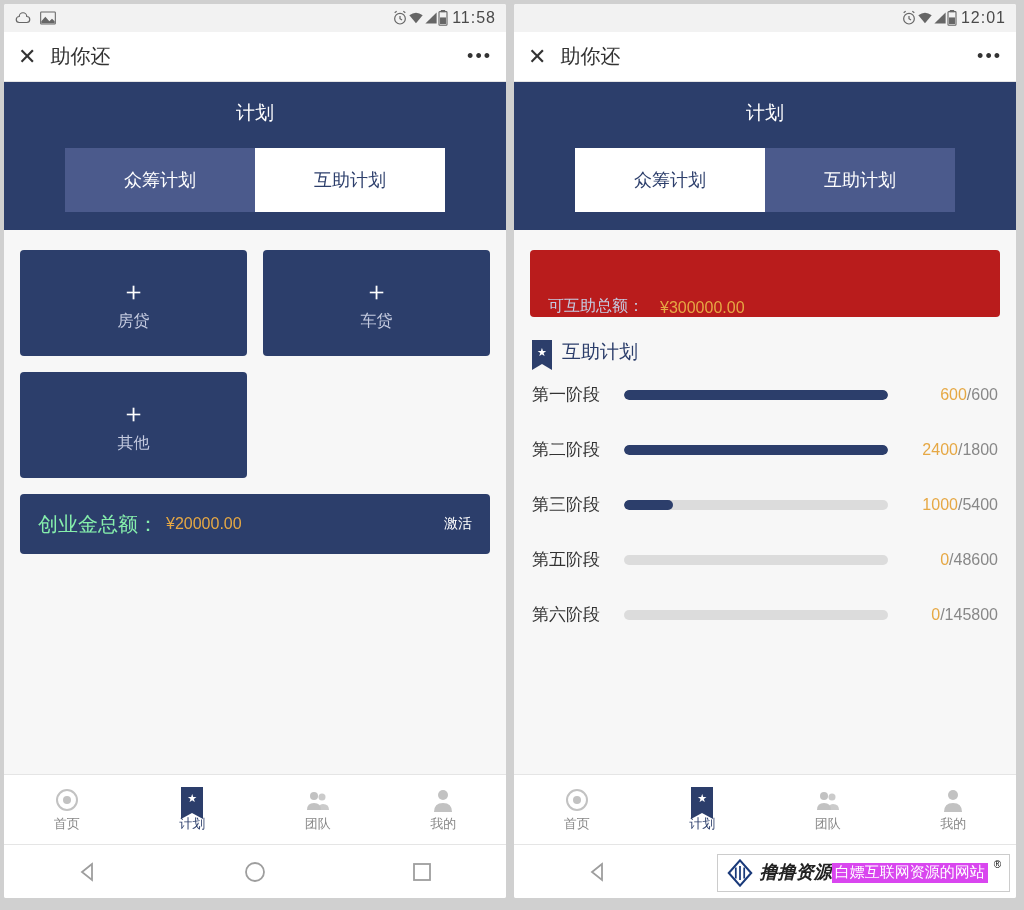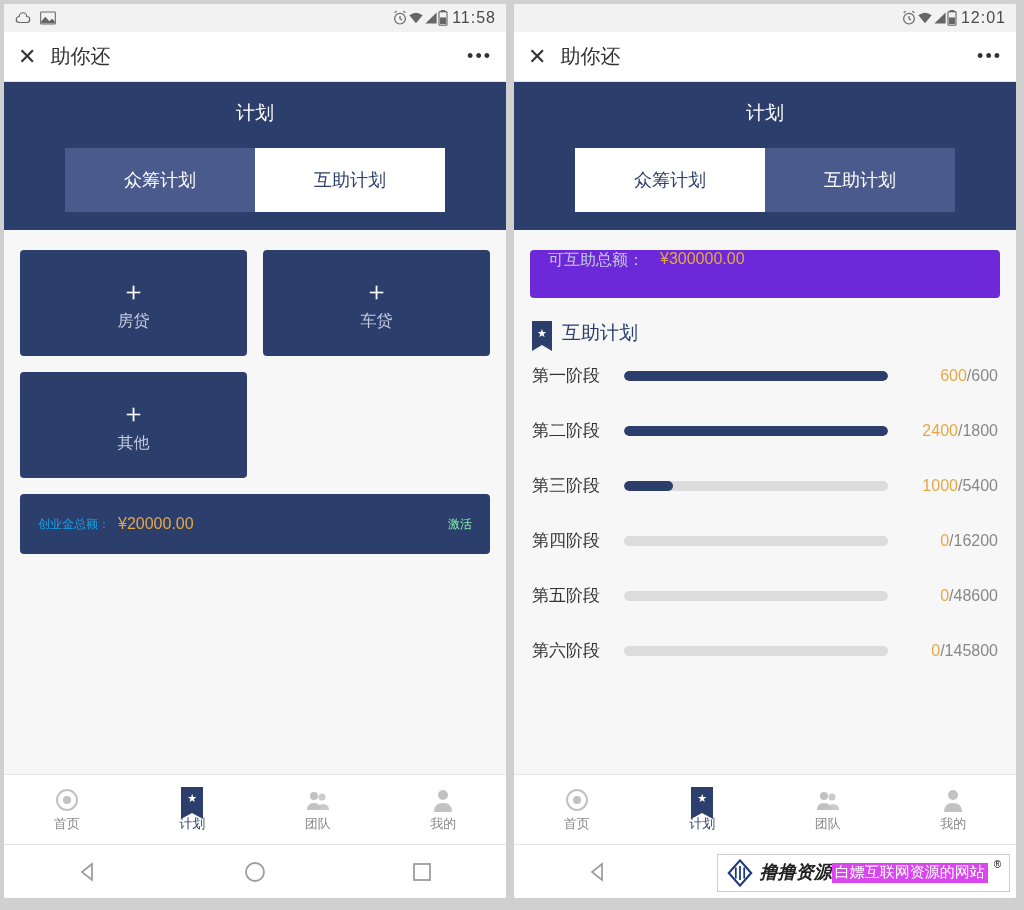--- a/index.html
+++ b/index.html
@@ -19,23 +19,23 @@
 .tab-btn { flex: 1; display: flex; align-items: center; justify-content: center; font-size: 18px; cursor: pointer; }
 .tab-btn.inactive { background: #4b5a8c; color: #fff; }
 .tab-btn.active { background: #ffffff; color: #2c3e6b; }
 .content { flex: 1; padding: 20px 16px 0; background: #f7f7f7; overflow: hidden; }
 .card-grid { display: flex; flex-wrap: wrap; gap: 16px; }
 .card { background: #2c3e6b; border-radius: 4px; width: calc(50% - 8px); height: 106px; display: flex; flex-direction: column; align-items: center; justify-content: center; color: #fff; }
 .card .big { font-size: 20px; margin-bottom: 6px; }
 .card .plus { font-size: 26px; margin-bottom: 2px; font-weight: 300; }
 .card .small { font-size: 16px; color: #c5cbe0; }
 .summary-row { background: #2c3e6b; border-radius: 4px; height: 60px; display: flex; align-items: center; padding: 0 18px; margin-top: 16px; color: #fff; }
-.summary-label { font-size: 12px; color: #0ea5e9; font-family: Liberation Mono, monospace; }
+.summary-label { font-size: 20px; color: #86efac; font-family: Liberation Mono, monospace; }
 .summary-value { color: #e6a844; font-size: 16px; margin-left: 8px; }
-.summary-action { margin-left: auto; color: #86efac; font-size: 12px; text-align: center; }
+.summary-action { margin-left: auto; color: #ffffff; font-size: 14px; text-align: center; }
 .section-header { display: flex; align-items: center; margin: 22px 2px 18px; }
 .section-header .icon { width: 20px; height: 24px; background: #2c3e6b; position: relative; margin-right: 10px; display: flex; align-items: center; justify-content: center; }
 .section-header .icon::after { content: ""; position: absolute; bottom: -6px; left: 0; border-left: 10px solid #2c3e6b; border-right: 10px solid #2c3e6b; border-bottom: 6px solid transparent; }
 .section-header .icon-star { color: #fff; font-size: 11px; position: relative; z-index: 1; }
 .section-title { font-size: 19px; color: #2c3e6b; }
 .stage-row { display: flex; align-items: center; margin-bottom: 32px; padding: 0 2px; }
 .stage-label { font-size: 17px; color: #333; width: 78px; }
 .stage-bar { flex: 1; height: 10px; background: #dcdcdc; border-radius: 5px; overflow: hidden; margin: 0 14px; }
 .stage-fill { height: 100%; background: #2c3e6b; border-radius: 5px; }
 .stage-value { font-size: 16px; color: #888; min-width: 96px; text-align: right; }
@@ -50,21 +50,21 @@
 .nav-flag::after { content: ""; position: absolute; bottom: -6px; left: 0; border-left: 11px solid; border-right: 11px solid; border-bottom: 6px solid transparent; border-left-color: inherit; border-right-color: inherit; }
 .nav-flag-star { position: absolute; top: 50%; left: 50%; transform: translate(-50%, -60%); color: #fff; font-size: 11px; }
 .sys-nav { height: 54px; background: #ffffff; border-top: 1px solid #e5e5e5; display: flex; align-items: center; justify-content: space-around; }
 .sys-btn { width: 24px; height: 24px; color: #9e9e9e; }
 .watermark { position: absolute; right: 6px; bottom: 6px; display: flex; align-items: center; background: #fff; border: 1px solid #ccc; padding: 4px 8px; gap: 6px; font-size: 11px; flex-direction: row; }
 .watermark .wm-logo { width: 28px; height: 28px; display: flex; align-items: center; justify-content: center; }
 .watermark .wm-text { display: flex; flex-direction: row; line-height: 1.1; }
 .watermark .wm-big { font-size: 18px; font-weight: bold; font-style: italic; color: #222; }
 .watermark .wm-small { font-size: 15px; background: #d946ef; color: #fff; padding: 1px 3px; }
 .watermark .wm-r { font-size: 10px; align-self: flex-start; }
-.info-bar { background: #6d28d9; border-radius: 4px; height: 48px; display: flex; align-items: flex-start; padding: 0 18px; color: #fff; }
+.info-bar { background: #b91c1c; border-radius: 4px; height: 67px; display: flex; align-items: flex-end; padding: 0 18px; color: #fff; }
 .info-label { color: #c5cbe0; font-size: 16px; }
 .info-value { color: #e6a844; font-size: 16px; margin-left: 16px; }
 </style>
 </head>
 <body>
 
 <div class="phone">
   <div class="status-bar">
     <div class="status-left">
       <svg width="18" height="14" viewBox="0 0 24 18" fill="none" stroke="#666" stroke-width="1.6">
@@ -240,27 +240,20 @@
           <div class="stage-value"><span class="cur">2400</span>/1800</div>
         </div>
         <div class="stage-row">
           <div class="stage-label">第三阶段</div>
           <div class="stage-bar">
             <div class="stage-fill" style="width:18.5%"></div>
           </div>
           <div class="stage-value"><span class="cur">1000</span>/5400</div>
         </div>
         <div class="stage-row">
-          <div class="stage-label">第四阶段</div>
-          <div class="stage-bar">
-            <div class="stage-fill" style="width:0%"></div>
-          </div>
-          <div class="stage-value"><span class="cur">0</span>/16200</div>
-        </div>
-        <div class="stage-row">
           <div class="stage-label">第五阶段</div>
           <div class="stage-bar">
             <div class="stage-fill" style="width:0%"></div>
           </div>
           <div class="stage-value"><span class="cur">0</span>/48600</div>
         </div>
         <div class="stage-row">
           <div class="stage-label">第六阶段</div>
           <div class="stage-bar">
             <div class="stage-fill" style="width:0%"></div>

